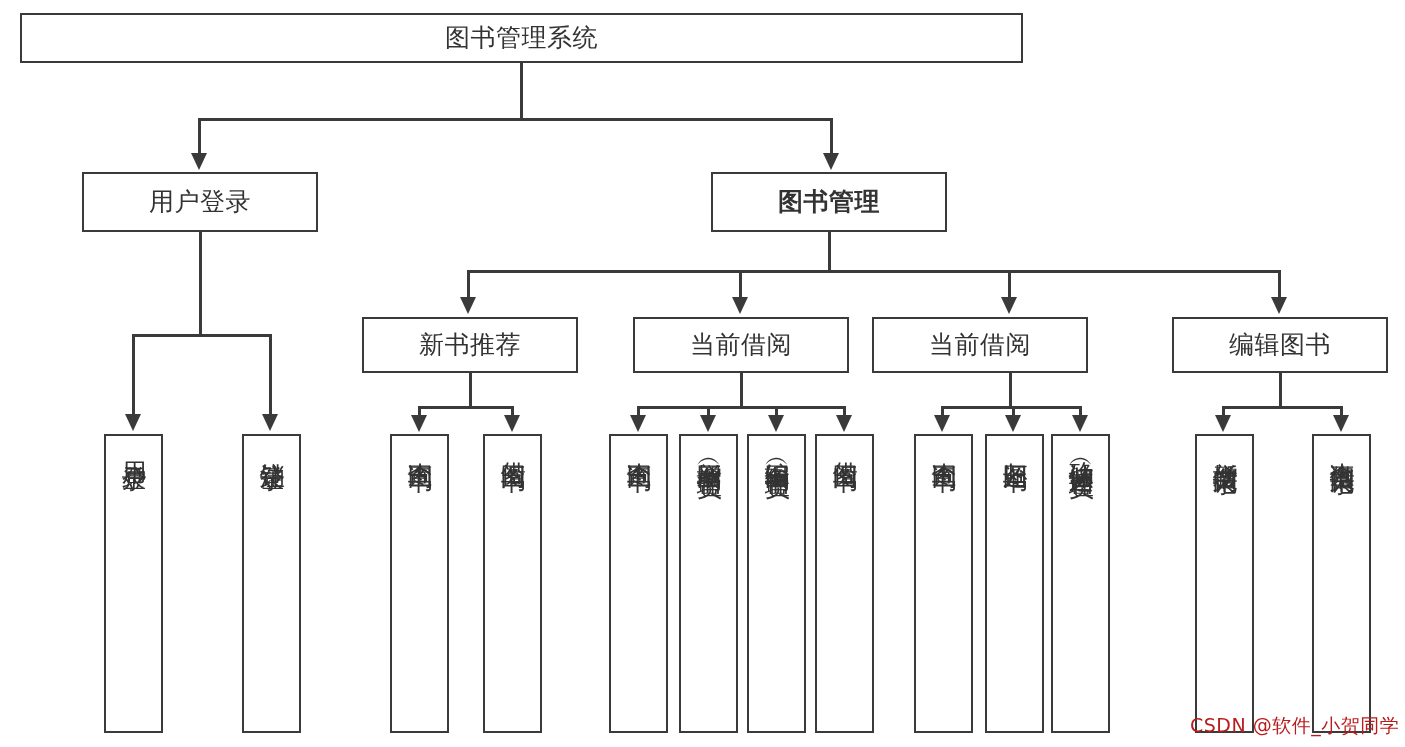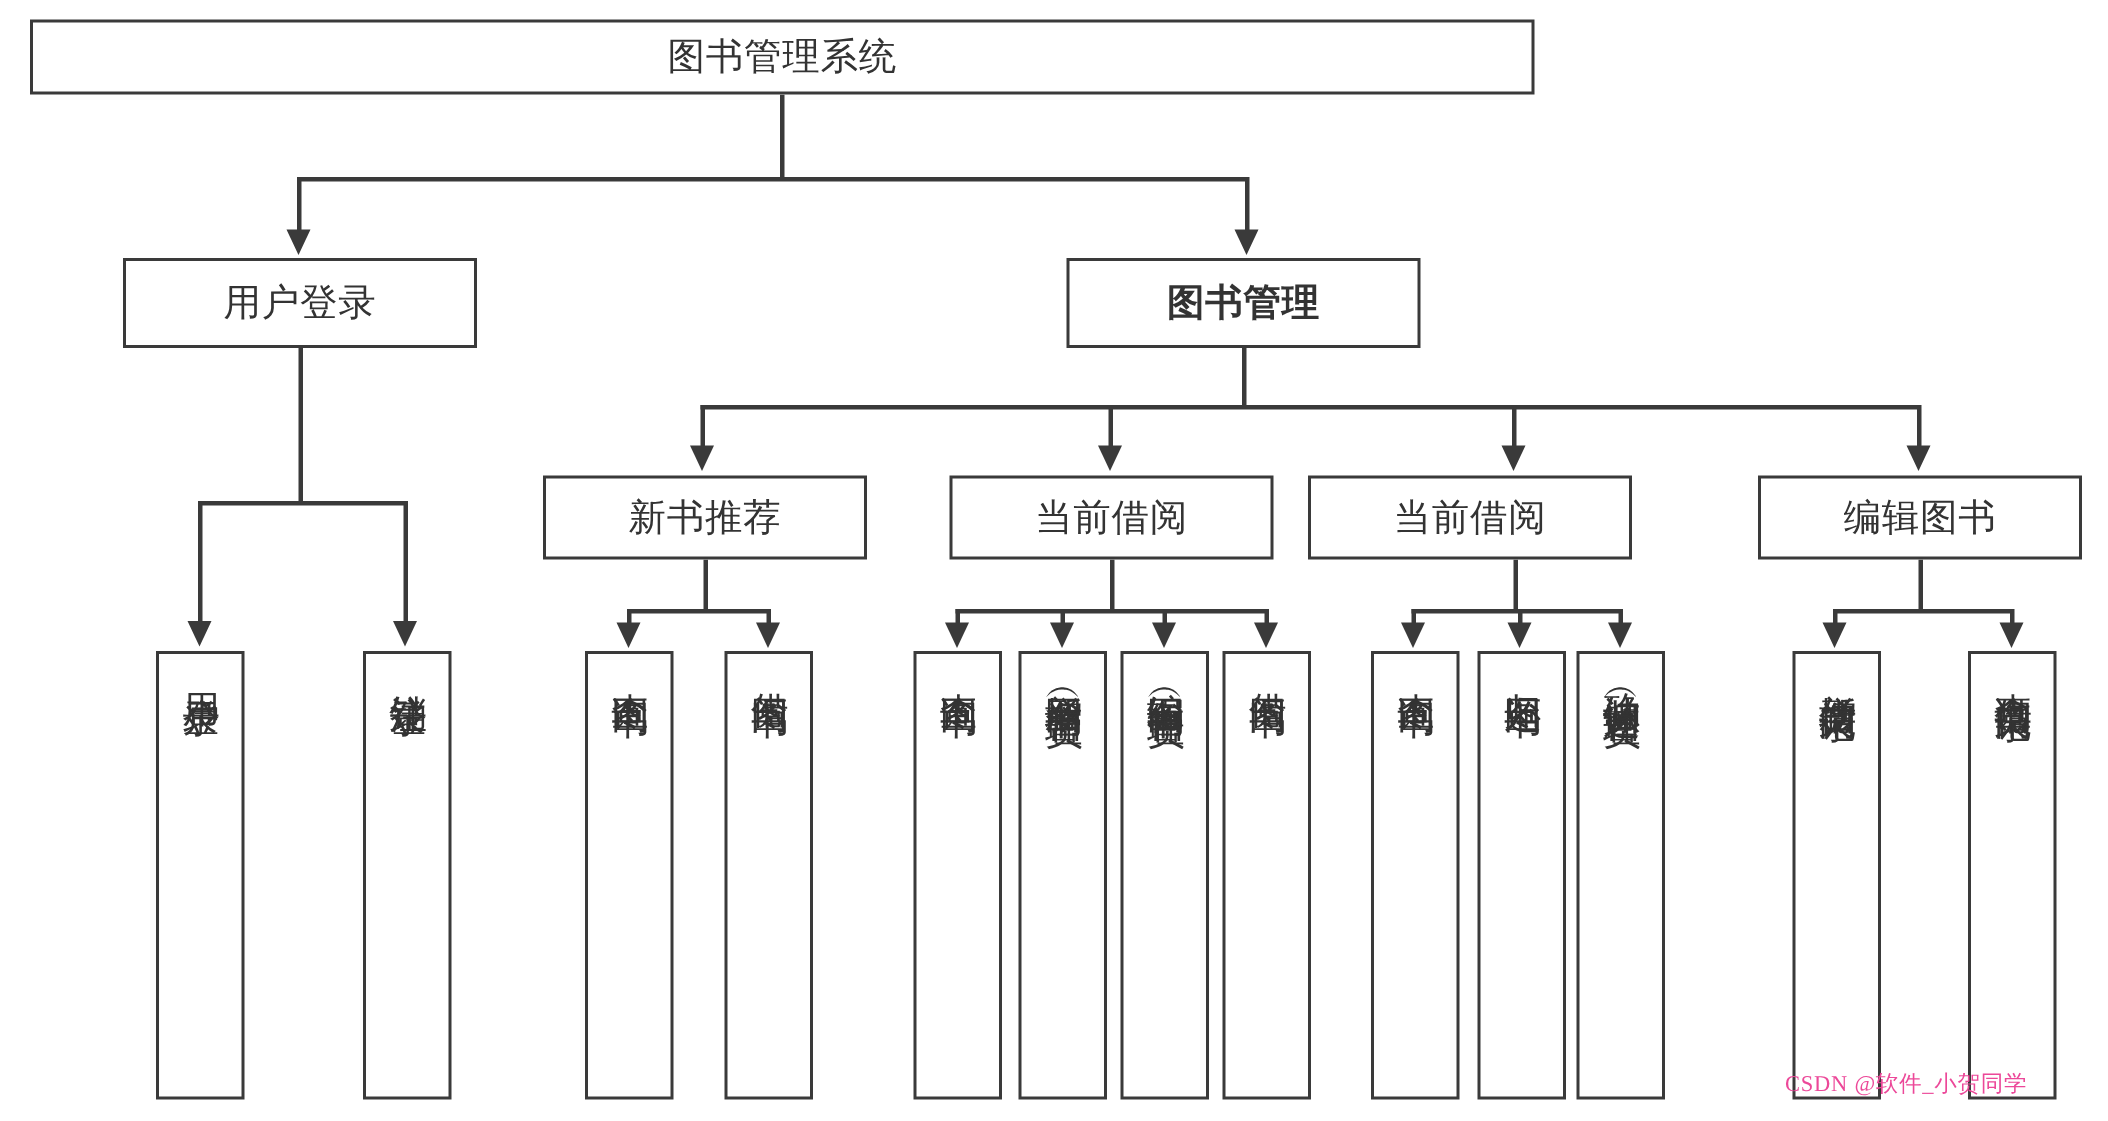--- a/index.html
+++ b/index.html
@@ -65,25 +65,24 @@
   .arrow {
     position: absolute;
     width: 0;
     height: 0;
     border-left: 8px solid transparent;
     border-right: 8px solid transparent;
     border-top: 17px solid #3a3a3a;
   }
   .watermark {
     position: absolute;
-    color: #ec4899;
-    font-size: 15px;
+    color: #b91c1c;
+    font-size: 19px;
     white-space: nowrap;
     letter-spacing: 0.5px;
-    font-family: Liberation Serif, serif;
   }
 </style>
 </head>
 <body>
 
 <div id="canvas">
 
   <div class="edge v" style="left:520px; top:63px; height:56px;"></div>
 
   <div class="edge h" style="left:198px; top:118px; width:634px;"></div>

